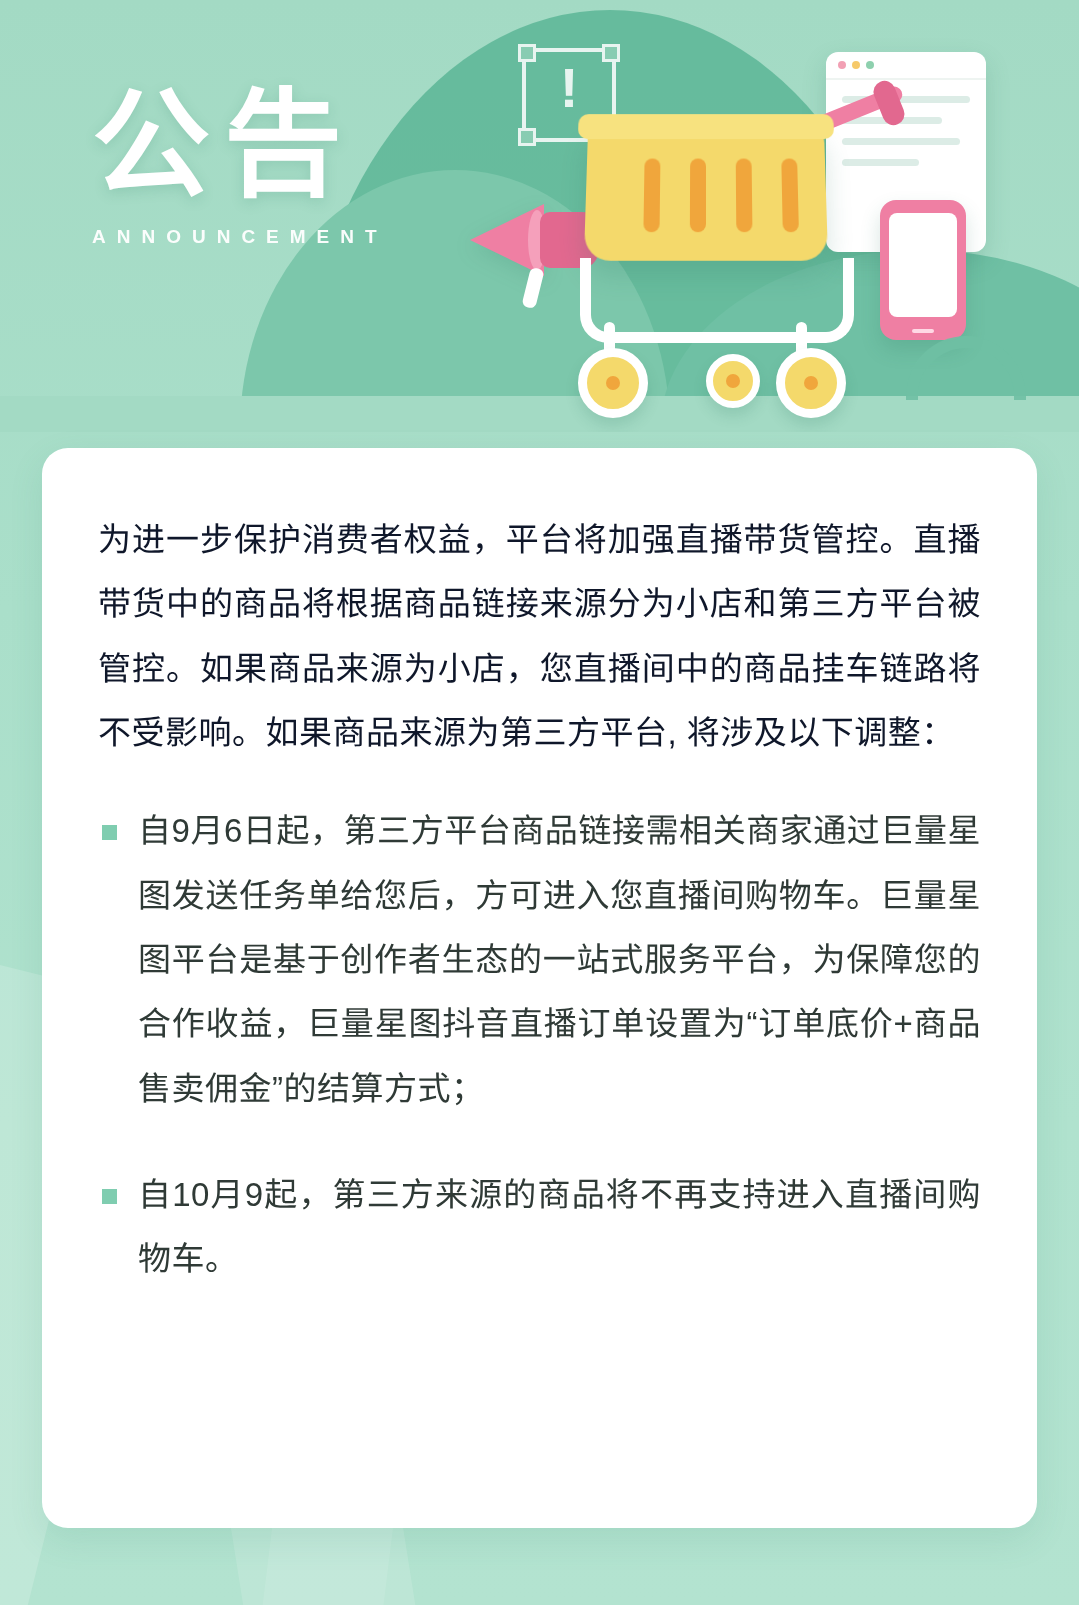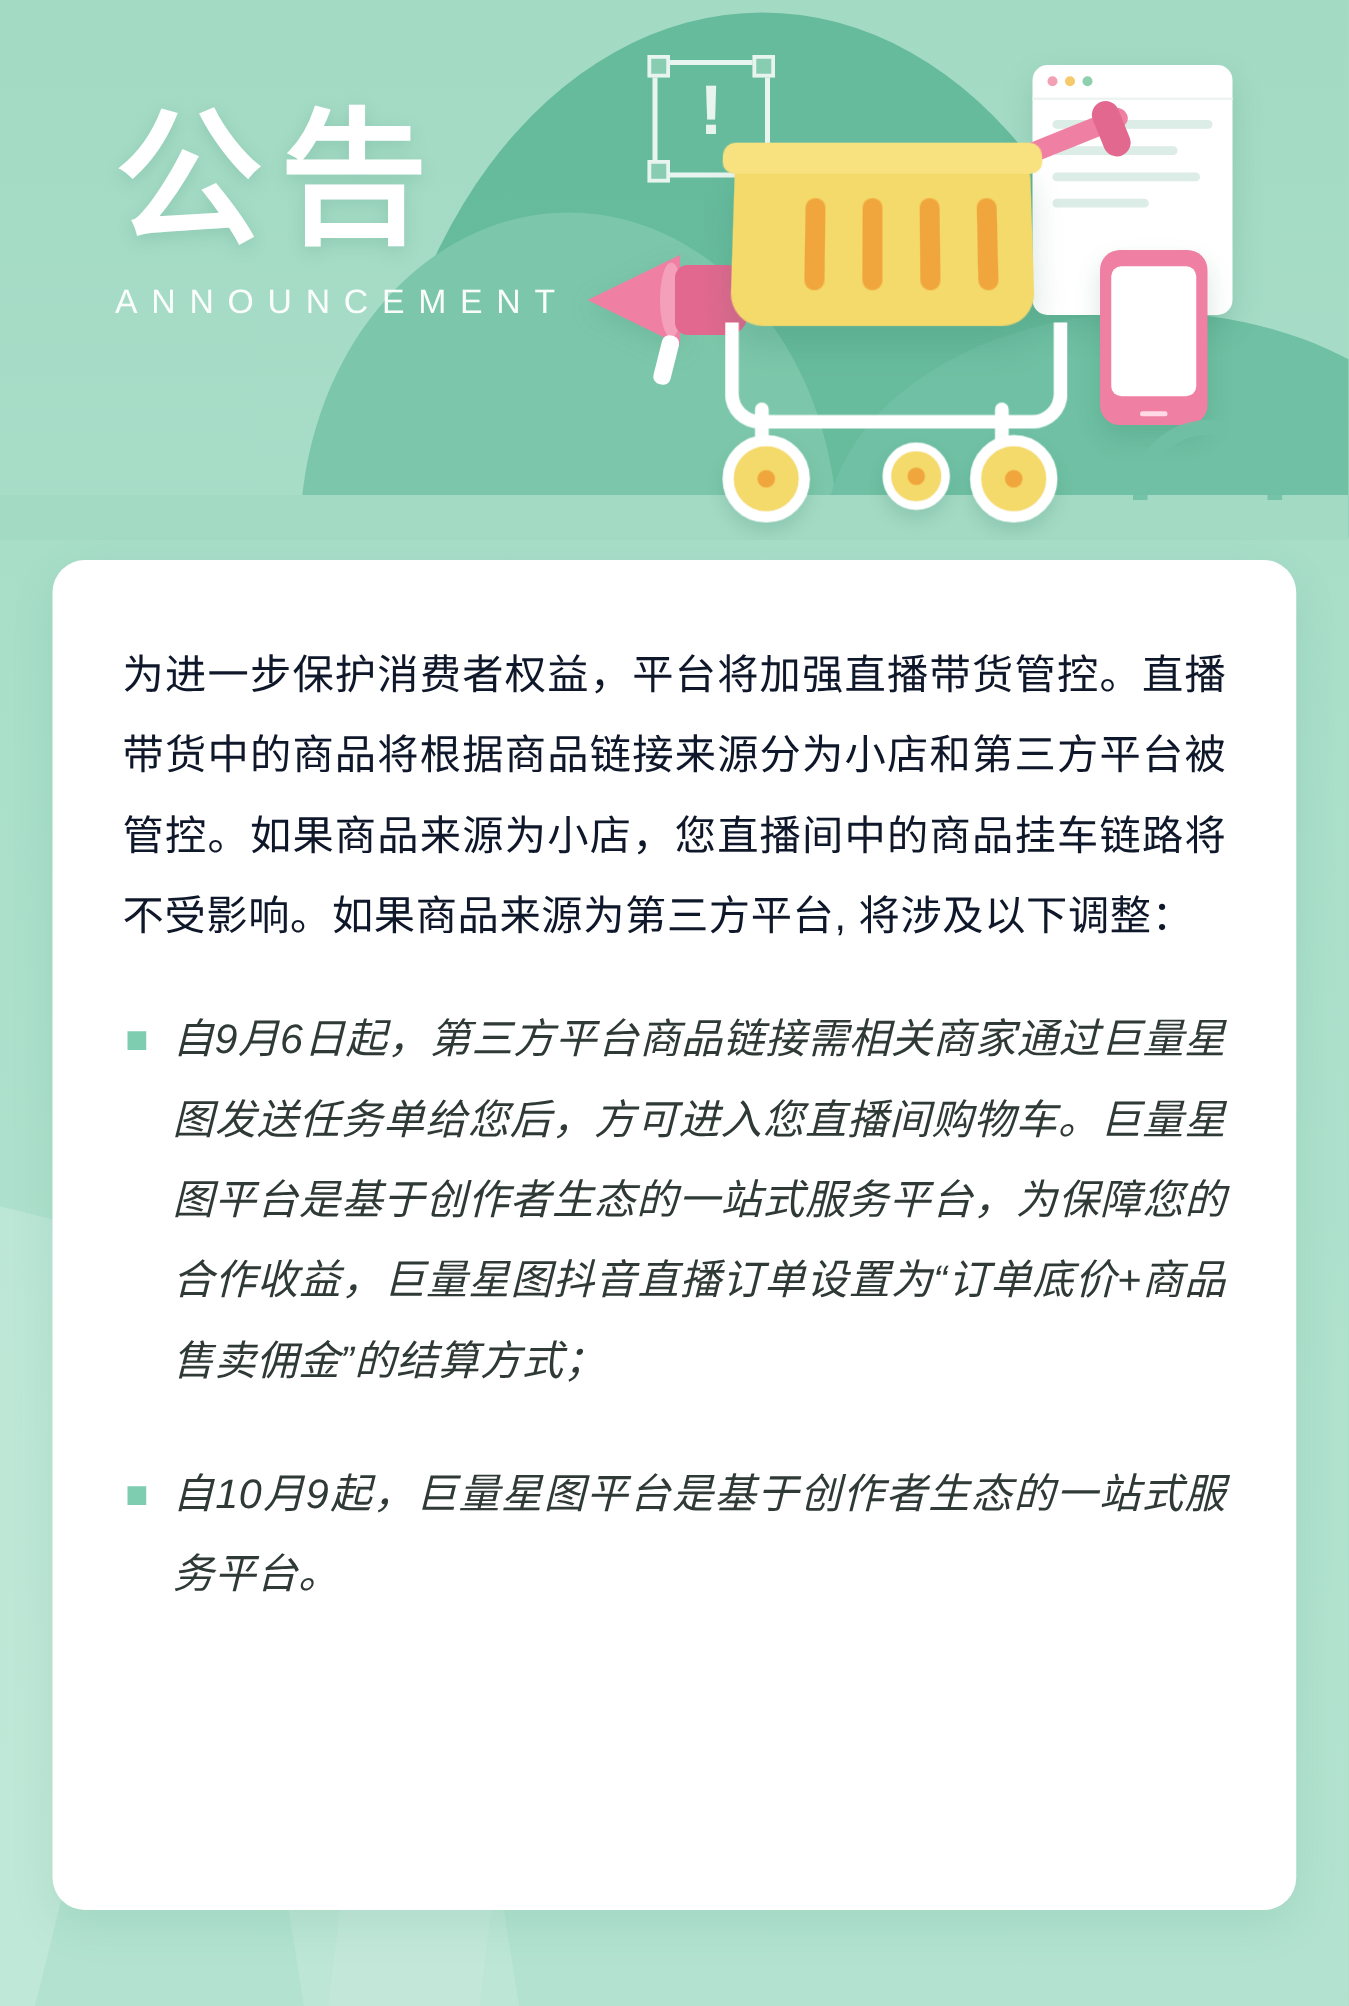--- a/index.html
+++ b/index.html
@@ -77,24 +77,24 @@
   .hero-title {
     font-size: 118px;
     line-height: 1.05;
     font-weight: bold;
     color: #ffffff;
     letter-spacing: 14px;
     text-shadow: 0 4px 14px rgba(40,120,95,0.18);
   }
   .hero-sub {
     margin-top: 18px;
-    font-size: 27px;
+    font-size: 19px;
     letter-spacing: 11px;
     color: #ffffff;
-    font-weight: normal;
+    font-weight: bold;
     opacity: .96;
   }
 
   
   .illus { position: absolute; z-index: 4; }
 
   
   .excl-box {
     left: 522px; top: 48px;
     width: 86px; height: 86px;
@@ -309,21 +309,21 @@
     box-sizing: border-box;
   }
   .para {
     font-size: 33px;
     line-height: 1.95;
     color: #0f172a;
     letter-spacing: 0.5px;
     text-align: justify;
     margin: 0 0 34px 0;
   }
-  .bullets { margin: 0; padding: 0; list-style: none; font-style: italic; }
+  .bullets { margin: 0; padding: 0; list-style: none; }
   .bullet {
     position: relative;
     padding-left: 40px;
     margin-bottom: 42px;
     font-size: 33px;
     line-height: 1.95;
     color: #2f3a36;
     letter-spacing: 0.5px;
     text-align: justify;
   }
@@ -417,17 +417,17 @@
       <div class="hero-sub">ANNOUNCEMENT</div>
     </div>
 
     <div class="hero-ground"></div>
   </div>
 
   <div class="card">
     <p class="para">为进一步保护消费者权益，平台将加强直播带货管控。直播带货中的商品将根据商品链接来源分为小店和第三方平台被管控。如果商品来源为小店，您直播间中的商品挂车链路将不受影响。如果商品来源为第三方平台, 将涉及以下调整：</p>
     <ul class="bullets">
       <li class="bullet">自9月6日起，第三方平台商品链接需相关商家通过巨量星图发送任务单给您后，方可进入您直播间购物车。巨量星图平台是基于创作者生态的一站式服务平台，为保障您的合作收益，巨量星图抖音直播订单设置为“订单底价+商品售卖佣金”的结算方式；</li>
-      <li class="bullet">自10月9起，巨量星图平台是基于创作者生态的一站式服务平台。</li>
+      <li class="bullet">自10月9起，第三方来源的商品将不再支持进入直播间购物车。</li>
     </ul>
   </div>
 
 </div>
 
 </body></html>

